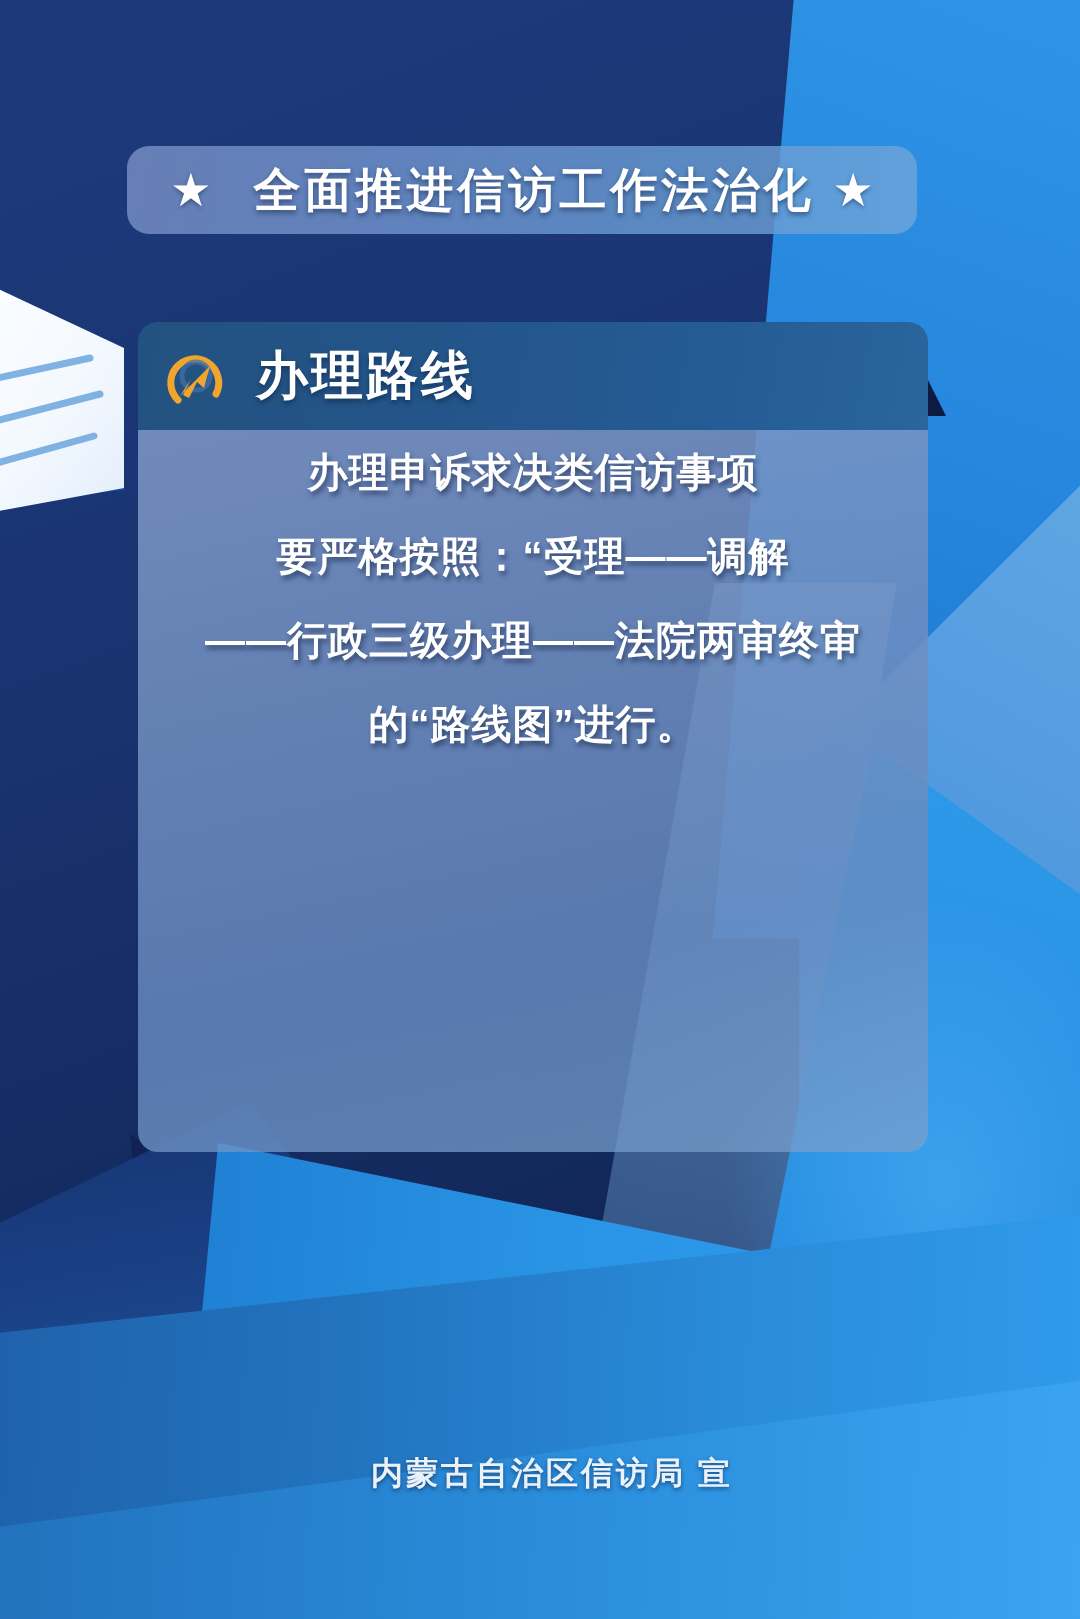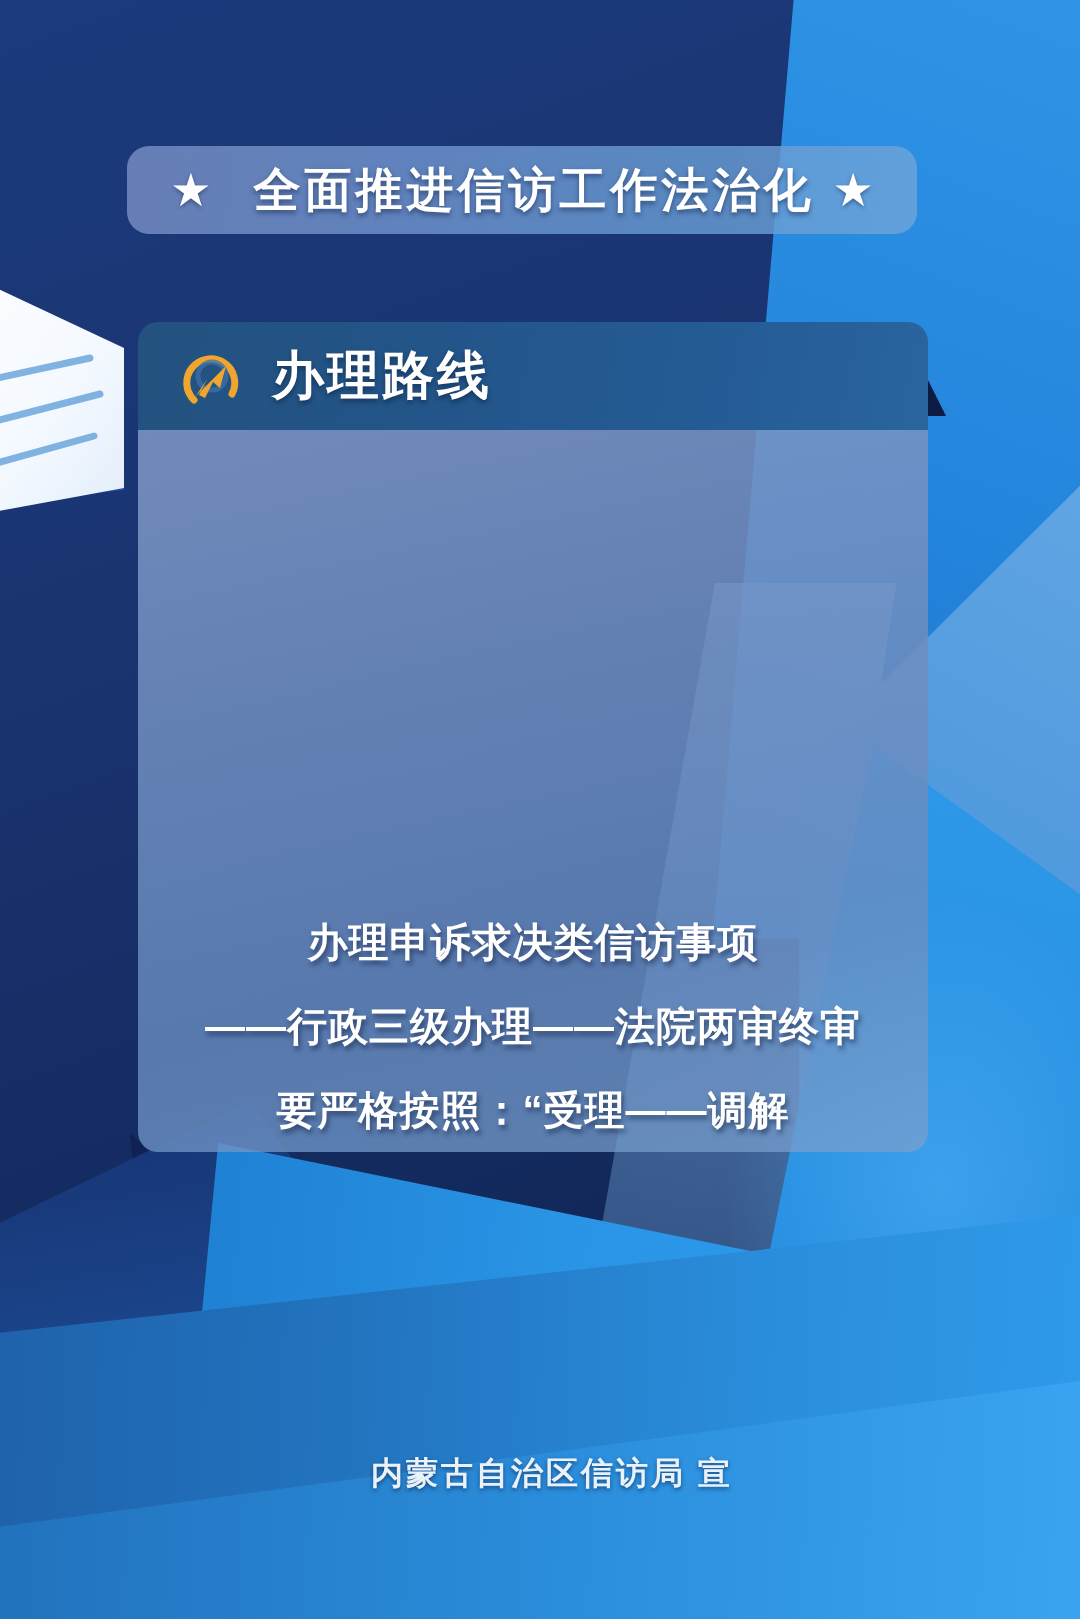--- a/index.html
+++ b/index.html
@@ -200,21 +200,21 @@
   .card-head {
     position: absolute;
     left: 0;
     top: 0;
     width: 100%;
     height: 108px;
     border-radius: 20px 20px 0 0;
     background: linear-gradient(100deg, #23527f 0%, #23558a 40%, #255c95 75%, #2a659e 100%);
     display: flex;
     align-items: center;
-    padding-left: 36px;
+    padding-left: 20px;
     gap: 22px;
     box-sizing: border-box;
   }
   .head-icon { width: 76px; height: 76px; flex: 0 0 auto; }
   .head-icon svg { display: block; width: 100%; height: 100%; }
   .head-title {
     color: #ffffff;
     font-size: 52px;
     font-weight: 700;
     letter-spacing: 3px;
@@ -225,21 +225,21 @@
     position: absolute;
     left: 0;
     top: 108px;
     width: 100%;
     height: 722px;
     border-radius: 0 0 20px 20px;
     background: linear-gradient(168deg, rgba(126,152,198,.86) 0%, rgba(112,142,192,.84) 40%, rgba(104,140,192,.80) 70%, rgba(120,160,206,.74) 100%);
     display: flex;
     flex-direction: column;
     align-items: center;
-    justify-content: flex-end;
+    justify-content: flex-start;
     box-sizing: border-box;
     padding: 0 26px;
   }
 
   .body-line {
     color: #ffffff;
     font-size: 40px;
     font-weight: 700;
     letter-spacing: 1px;
     line-height: 1;
@@ -319,21 +319,22 @@
           <path d="M20 62 A24 24 0 1 1 58 56" fill="none" stroke="#f0a62e" stroke-width="7" stroke-linecap="round"></path>
           <circle cx="38" cy="38" r="14" fill="none" stroke="#3f6fa8" stroke-width="5" opacity=".75"></circle>
           <path d="M22 58 L52 28 L46 50 L39 44 L31 60 L25 57 L33 41 Z" fill="#f0a62e"></path>
         </svg>
       </span>
       <span class="head-title">办理路线</span>
     </div>
 
     <div class="card-body">
       <div class="body-line">办理申诉求决类信访事项</div>
+      <div class="body-line">要严格按照：“受理——调解</div>
       <div class="body-line">——行政三级办理——法院两审终审</div>
-      <div class="body-line">要严格按照：“受理——调解</div>
+      <div class="body-line">的“路线图”进行。</div>
     </div>
 
   </div>
 
   <div class="footer">内蒙古自治区信访局 宣</div>
 
 </div>
 
 </body></html>

